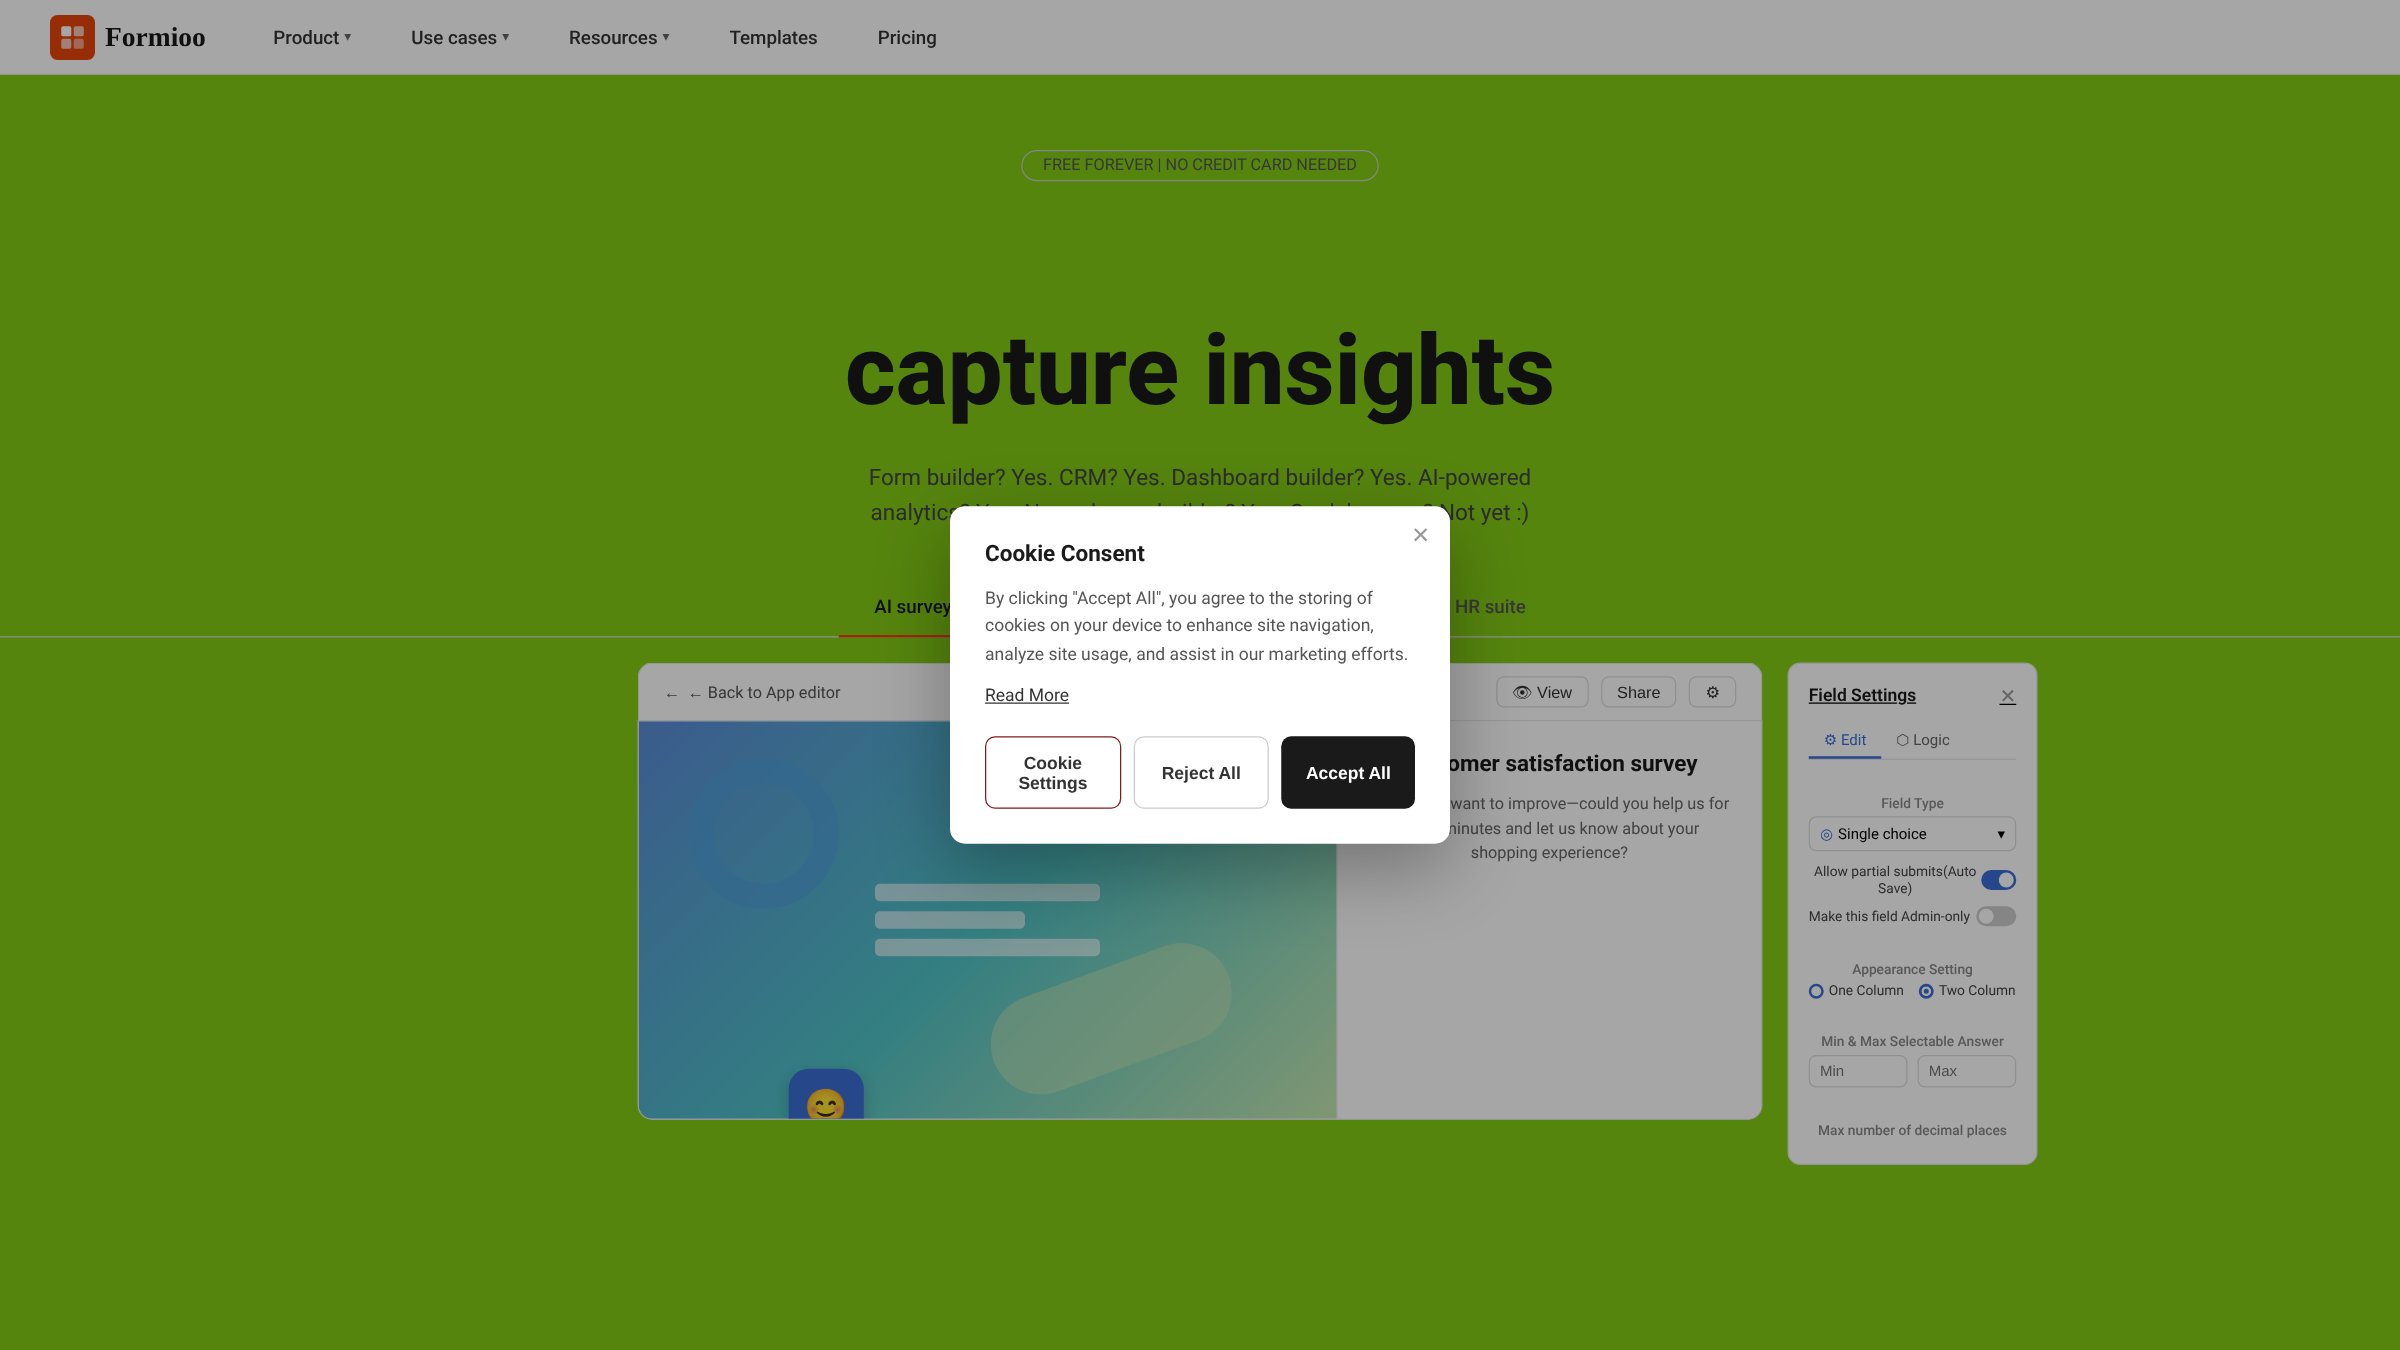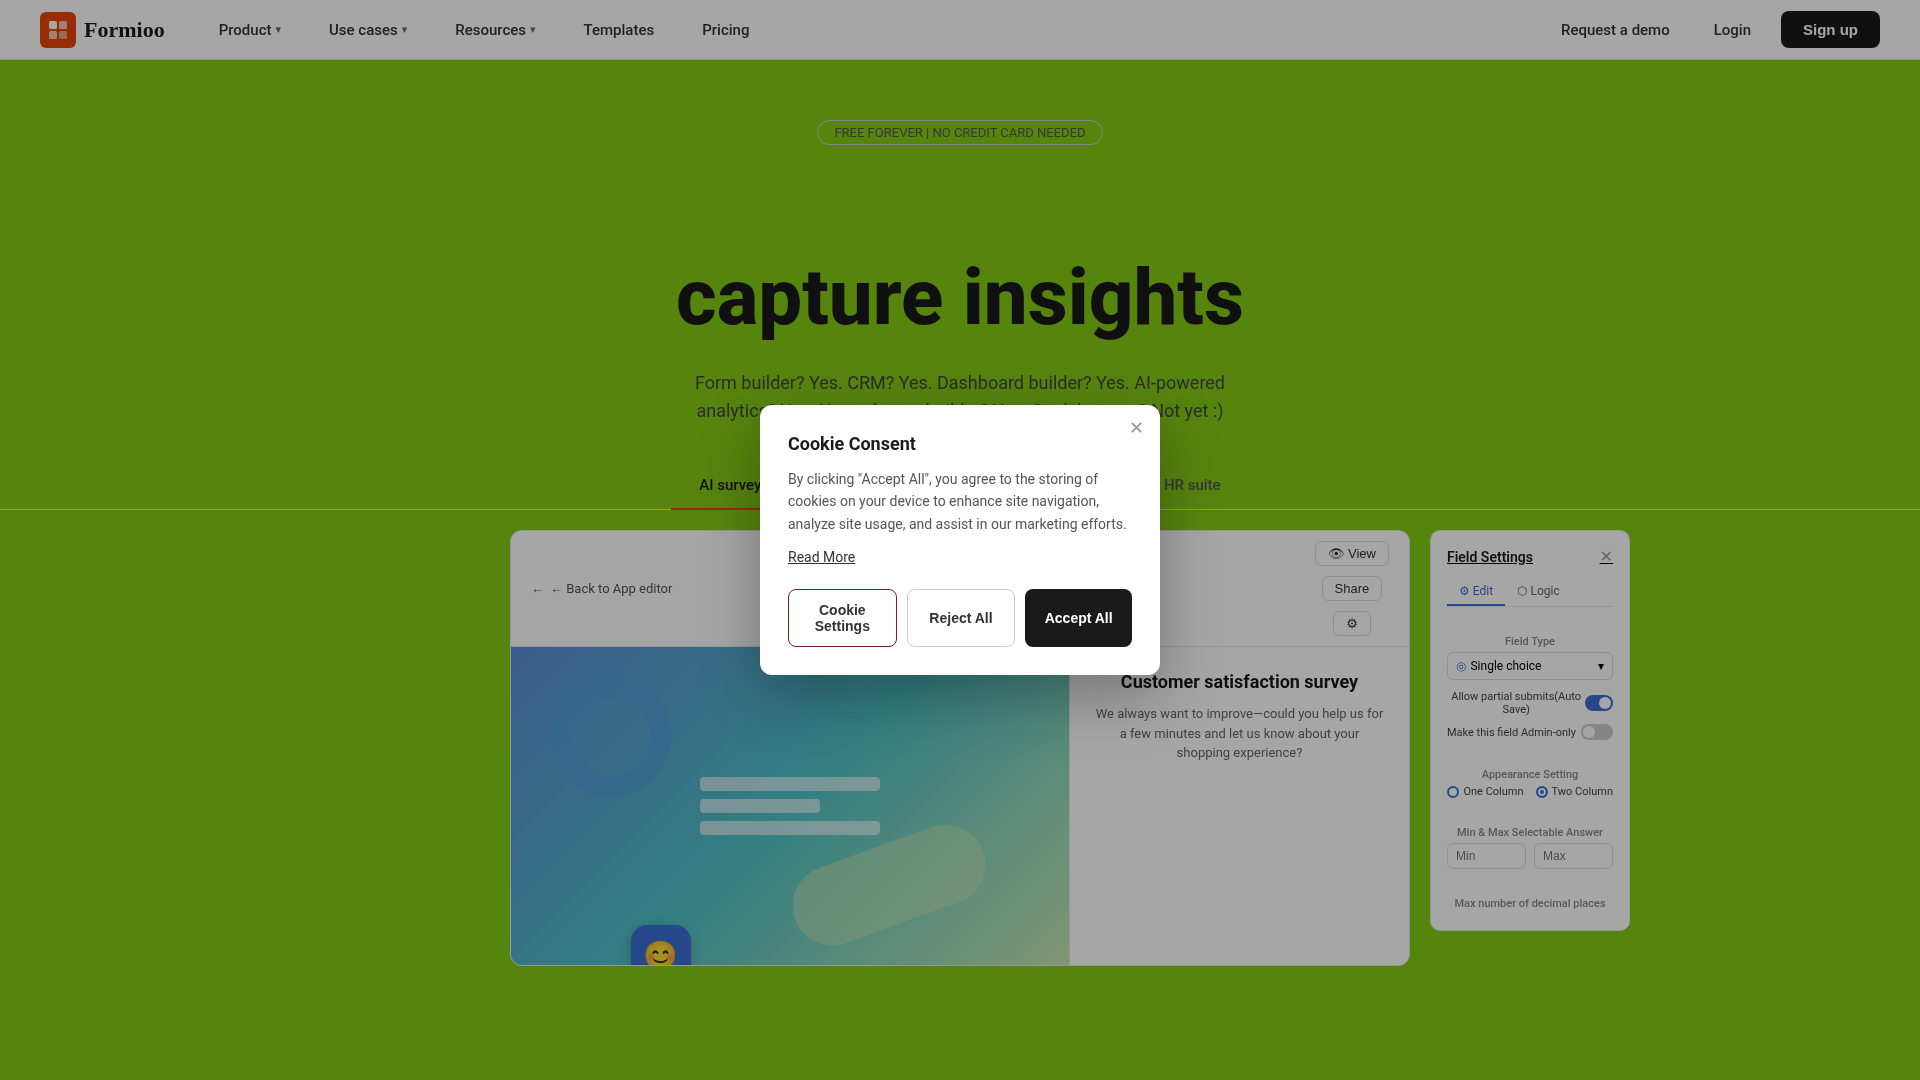--- a/index.html
+++ b/index.html
@@ -179,21 +179,20 @@
       font-size: 13px;
       color: #555;
       display: flex;
       align-items: center;
       gap: 6px;
     }
     .app-bar-right {
       display: flex;
       gap: 10px;
       align-items: center;
-      flex-direction: column;
     }
     .app-bar-btn {
       font-size: 13px;
       color: #333;
       padding: 4px 12px;
       border: 1px solid #ddd;
       border-radius: 6px;
       background: #fff;
     }
     .preview-container {
@@ -360,21 +359,20 @@
       position: absolute;
       left: 2px; top: 2px;
       width: 12px; height: 12px;
       background: #fff;
       border-radius: 50%;
     }
     .radio-group {
       display: flex;
       gap: 12px;
       margin-bottom: 22px;
-      justify-content: flex-end;
     }
     .radio-option {
       display: flex;
       align-items: center;
       gap: 4px;
       font-size: 11px;
       color: #444;
     }
     .radio-circle {
       width: 12px; height: 12px;
@@ -506,25 +504,20 @@
       <span class="chevron">▾</span>
     </div>
     <div class="nav-item">
       <span>Templates</span>
     </div>
     <div class="nav-item">
       <span>Pricing</span>
     </div>
   </div>
 
-  <div class="nav-right">
-    <span class="btn-demo">Request a demo</span>
-    <span class="btn-login">Login</span>
-    <button class="btn-signup">Sign up</button>
-  </div>
 </nav>
 
 <div class="main-content">
   <div class="badge">FREE FOREVER | NO CREDIT CARD NEEDED</div>
   <h1 class="hero-title">
     <br>
     <span>capture insights</span>
   </h1>
   <p class="hero-subtitle">Form builder? Yes. CRM? Yes. Dashboard builder? Yes. AI-powered analytics? Yes. No-code app builder? Yes. Cook burgers? Not yet :)</p>
 

